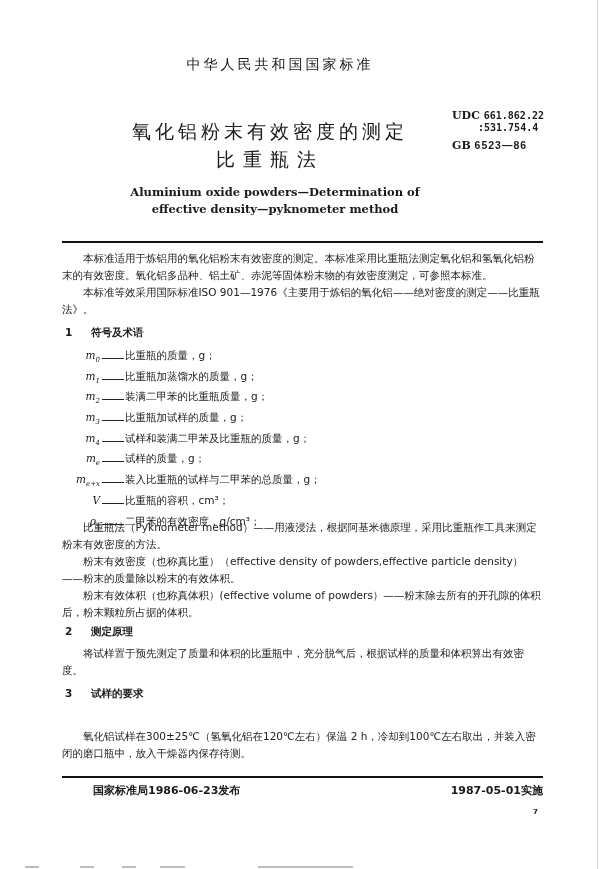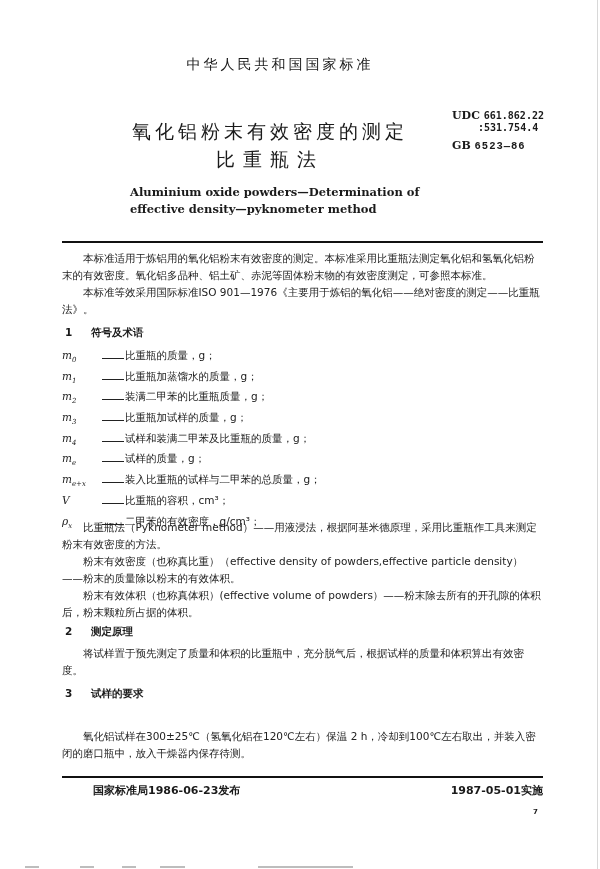--- a/index.html
+++ b/index.html
@@ -40,40 +40,41 @@
     .title-cn {
       left: 110px; top: 117px; width: 320px;
       text-align: center;
       font-family: "DejaVu Sans", sans-serif;
       font-size: 19px;
       letter-spacing: 4px;
       line-height: 28px;
     }
     .title-en {
       left: 130px; top: 184px; width: 290px;
+      text-align: center;
       font-family: "DejaVu Serif", serif;
       font-weight: bold;
       font-size: 11.5px;
       line-height: 17px;
     }
     .udc {
       left: 452px; top: 110px;
       font-family: "DejaVu Serif", serif;
       font-size: 11px;
       line-height: 12px;
       font-weight: bold;
     }
     .udc .mono { font-family: "DejaVu Sans Mono", monospace; font-size: 10px; }
     .gb {
       left: 452px; top: 139px;
       font-family: "DejaVu Serif", serif;
       font-size: 11px;
       font-weight: bold;
     }
-    .gb .mono { font-family: Liberation Mono, monospace; font-size: 10.5px; letter-spacing: 1px; }
+    .gb .mono { font-family: Liberation Sans, sans-serif; font-size: 10.5px; letter-spacing: 1px; }
     .rule {
       position: absolute;
       left: 62px;
       width: 481px;
       height: 2px;
       background: #111;
     }
     .body-text {
       position: absolute;
       left: 62px;
@@ -98,21 +99,21 @@
       top: 348px;
       width: 400px;
       font-family: "DejaVu Sans", sans-serif;
       font-size: 10.5px;
       line-height: 15.6px;
     }
     .sym-row { display: flex; align-items: baseline; }
     .sym {
       display: inline-block;
       width: 38px;
-      text-align: left;
+      text-align: right;
       font-family: "DejaVu Serif", serif;
       font-style: italic;
     }
     .sym sub { font-size: 7px; font-style: italic; }
     .dash { display: inline-block; width: 22px; border-bottom: 1px solid #222; margin: 0 1px 3px 2px; }
     .footer-left {
       left: 62px; top: 783px;
       font-family: "DejaVu Sans", sans-serif;
       font-size: 11px;
       font-weight: bold;

